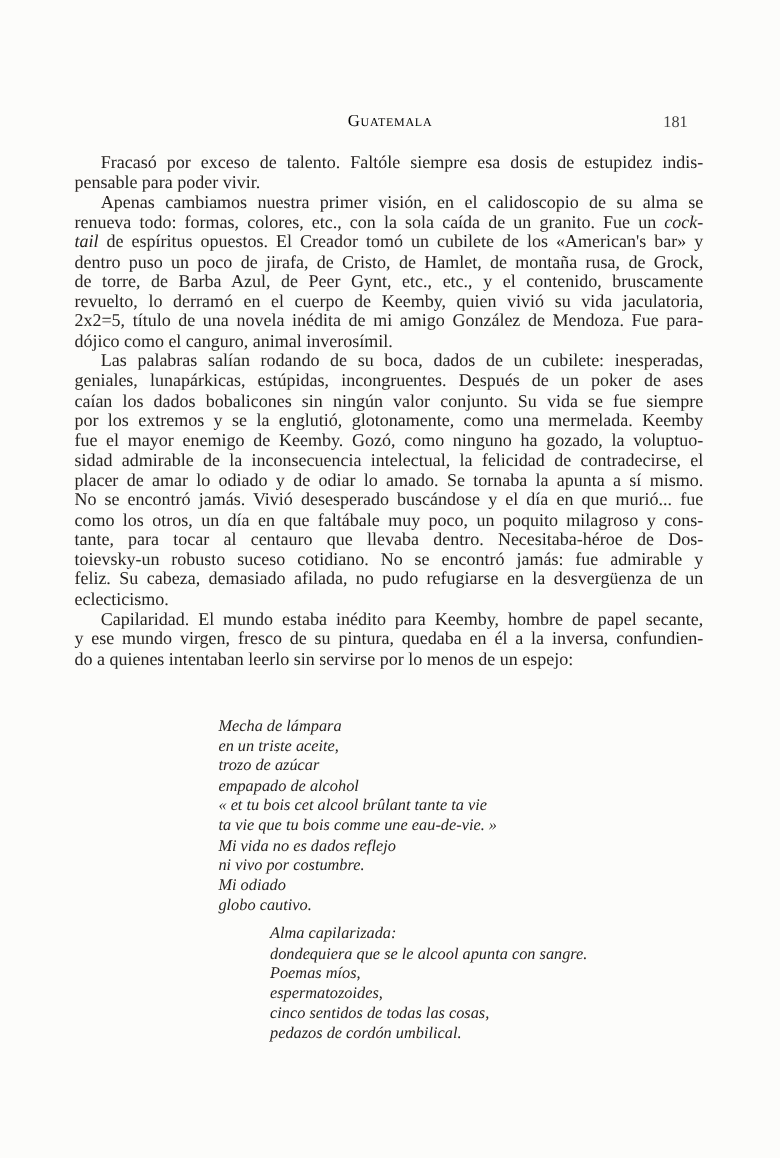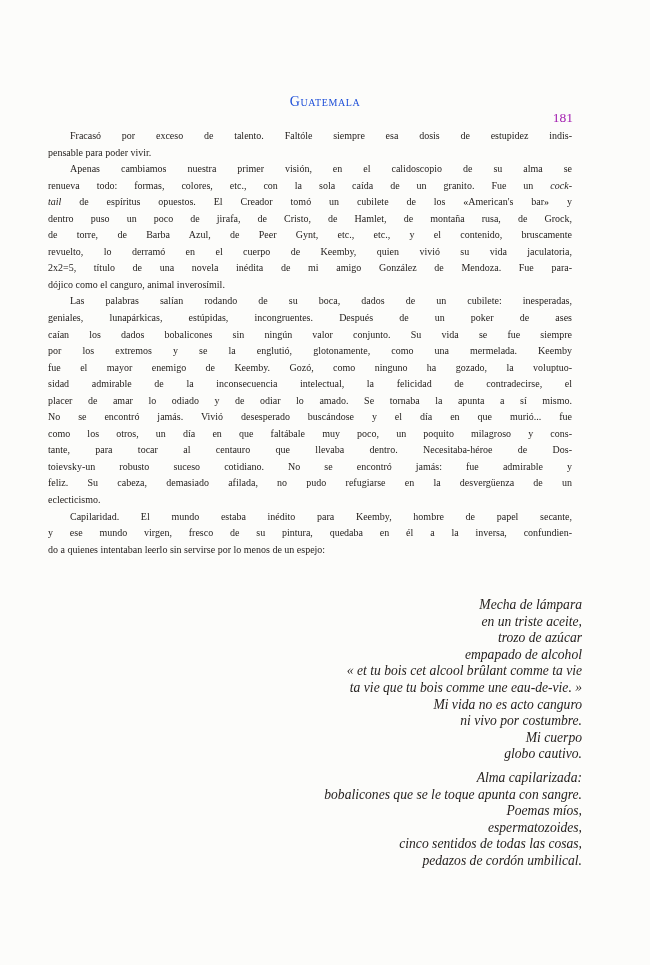--- a/index.html
+++ b/index.html
@@ -18,36 +18,35 @@
   }
   .header-title {
     position: absolute;
     top: 94px;
     left: 0;
     right: 0;
     text-align: center;
     font-variant: small-caps;
     font-size: 14px;
     letter-spacing: 0.6px;
-    color: #1d4ed8;
+    color: #000000;
   }
   .header-pagenum {
     position: absolute;
     top: 94px;
     right: 77px;
     font-size: 13.5px;
-    color: #a21caf;
-    margin-top: 16px;
+    color: #404040;
   }
   .body-text {
     position: absolute;
     top: 128px;
-    left: 48px;
+    left: 62px;
     width: 524px;
-    font-size: 10px;
+    font-size: 15px;
     line-height: 16.55px;
   }
   .paragraph { margin: 0; }
   .line {
     text-align: justify;
     text-align-last: justify;
     white-space: normal;
   }
   .line.indent { text-indent: 22px; }
   .line.para-end { text-align-last: left; }
@@ -55,22 +54,22 @@
   .verse {
     position: absolute;
     top: 597px;
     left: 182px;
     width: 400px;
     font-size: 13.6px;
     line-height: 16.6px;
     font-style: italic;
   }
   .stanza { margin: 0; }
-  .stanza + .stanza { margin-top: 7px; }
-  .verse-line { text-align: right; }
+  .stanza + .stanza { margin-top: 7px; margin-left: 43px; }
+  .verse-line { text-align: left; }
 </style>
 </head>
 <body>
 
 <div class="page">
   <span class="header-title">Guatemala</span>
   <span class="header-pagenum">181</span>
 
   <div class="body-text" id="body-text">
       <div class="paragraph">
@@ -108,29 +107,29 @@
         <div class="line para-end"><span>do a quienes intentaban leerlo sin servirse por lo menos de un espejo:</span></div>
       </div>
     </div>
 
   <div class="verse" id="verse-block">
       <div class="stanza">
         <div class="verse-line"><span>Mecha de lámpara</span></div>
         <div class="verse-line"><span>en un triste aceite,</span></div>
         <div class="verse-line"><span>trozo de azúcar</span></div>
         <div class="verse-line"><span>empapado de alcohol</span></div>
-        <div class="verse-line"><span>« et tu bois cet alcool brûlant comme ta vie</span></div>
+        <div class="verse-line"><span>« et tu bois cet alcool brûlant tante ta vie</span></div>
         <div class="verse-line"><span>ta vie que tu bois comme une eau-de-vie. »</span></div>
-        <div class="verse-line"><span>Mi vida no es acto canguro</span></div>
+        <div class="verse-line"><span>Mi vida no es dados reflejo</span></div>
         <div class="verse-line"><span>ni vivo por costumbre.</span></div>
-        <div class="verse-line"><span>Mi cuerpo</span></div>
+        <div class="verse-line"><span>Mi odiado</span></div>
         <div class="verse-line"><span>globo cautivo.</span></div>
       </div>
       <div class="stanza">
         <div class="verse-line"><span>Alma capilarizada:</span></div>
-        <div class="verse-line"><span>bobalicones que se le toque apunta con sangre.</span></div>
+        <div class="verse-line"><span>dondequiera que se le alcool apunta con sangre.</span></div>
         <div class="verse-line"><span>Poemas míos,</span></div>
         <div class="verse-line"><span>espermatozoides,</span></div>
         <div class="verse-line"><span>cinco sentidos de todas las cosas,</span></div>
         <div class="verse-line"><span>pedazos de cordón umbilical.</span></div>
       </div>
     </div>
 </div>
 
 </body></html>

